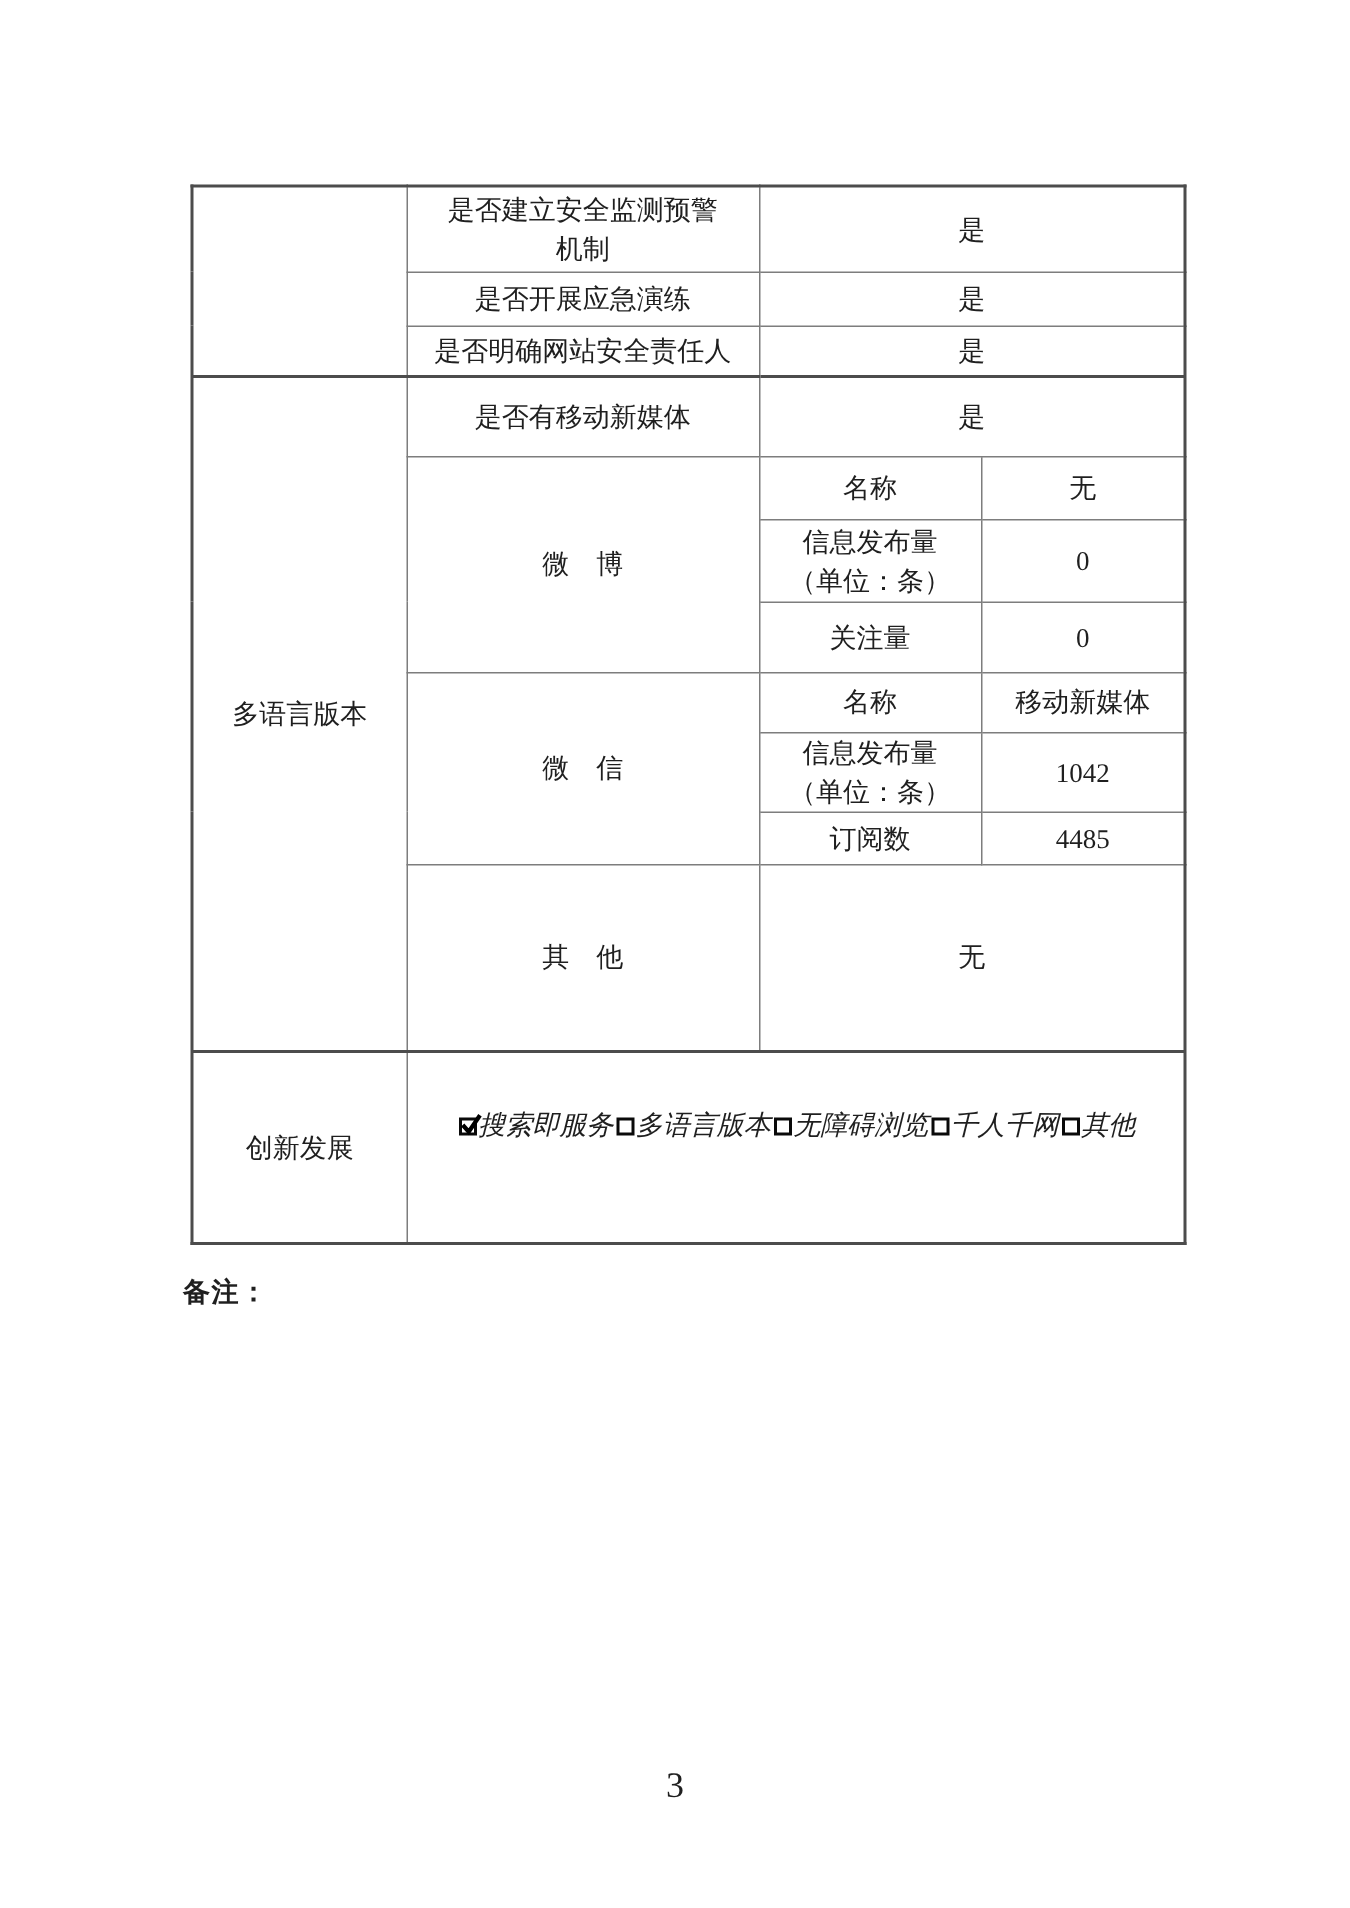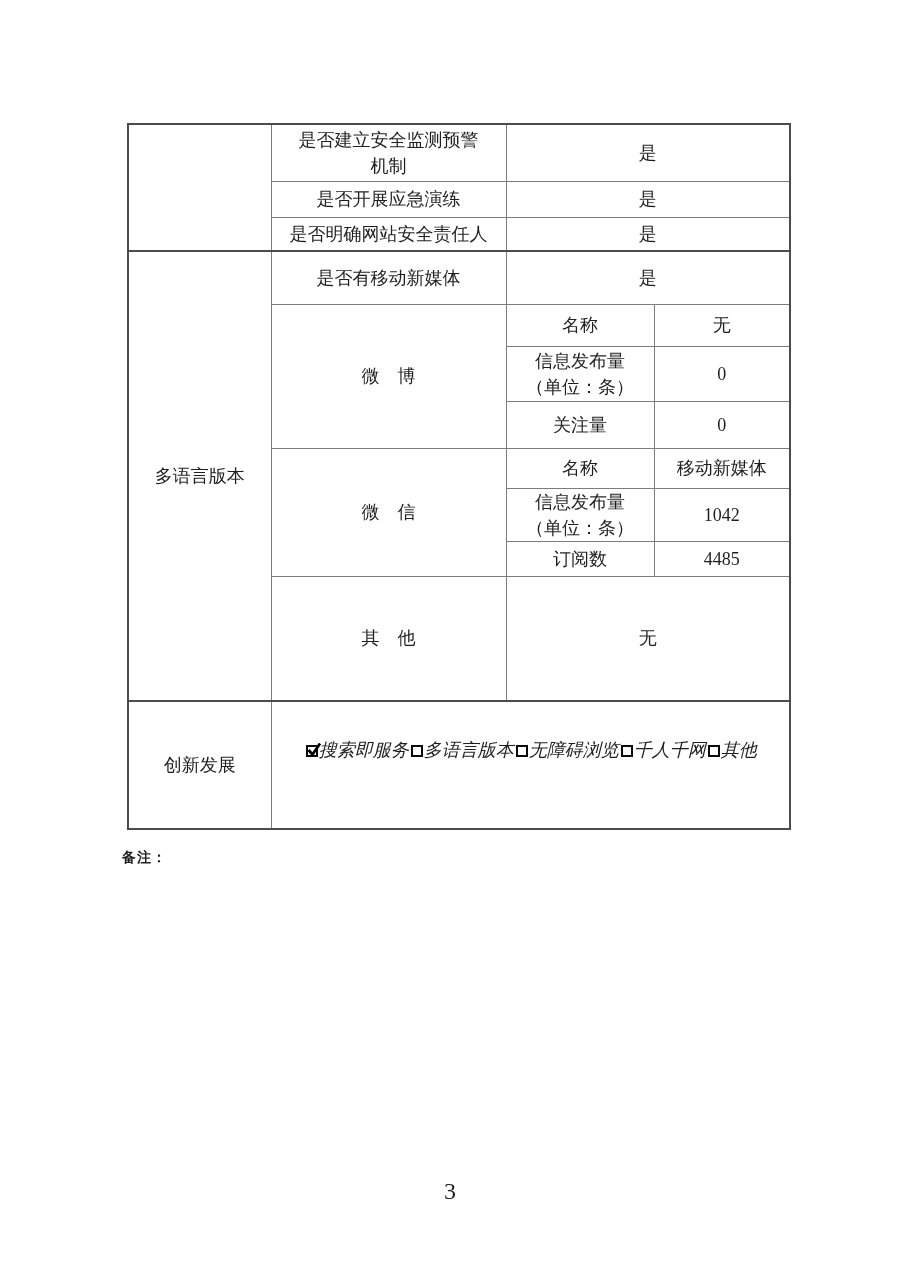--- a/index.html
+++ b/index.html
@@ -43,21 +43,21 @@
     margin: 0 1px 0 2px;
     vertical-align: -1px;
     position: relative;
   }
   .cb svg { position: absolute; left: -2px; top: -5px; display: none; }
   .cb[data-checked="true"] svg { display: block; }
   .notes {
     position: absolute;
     left: 122px;
     top: 849px;
-    font-size: 14px;
+    font-size: 18px;
     font-weight: bold;
     letter-spacing: 1px;
   }
   .page-number {
     position: absolute;
     left: 0;
     width: 900px;
     top: 1178px;
     text-align: center;
     font-size: 24px;

